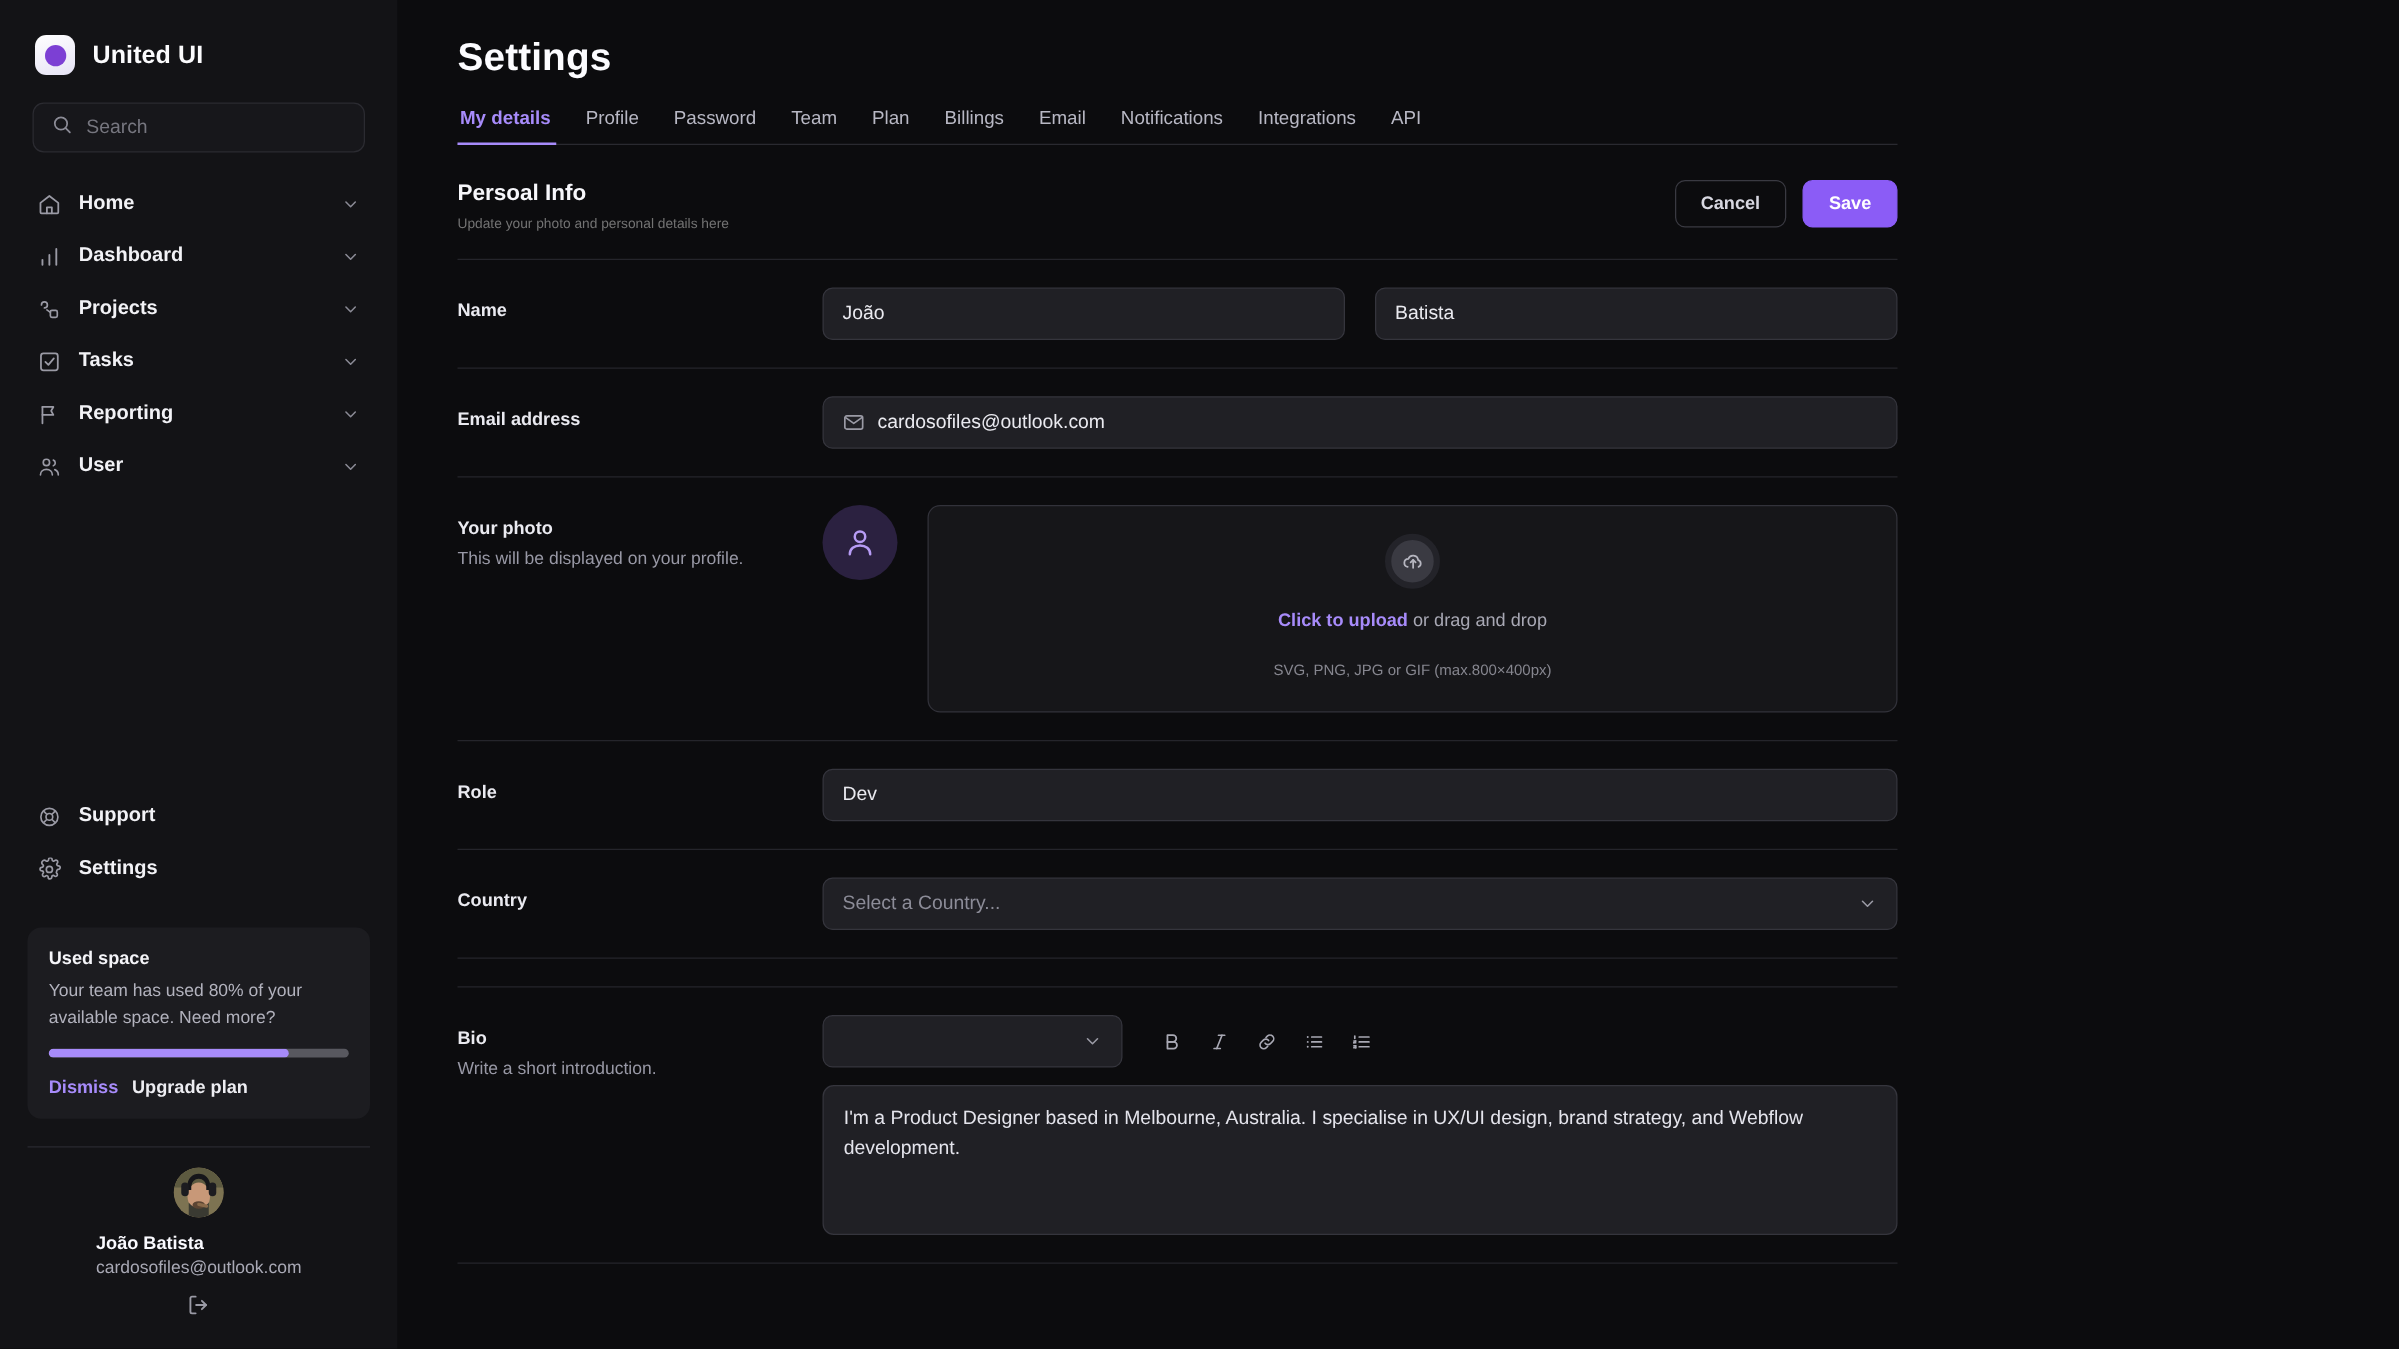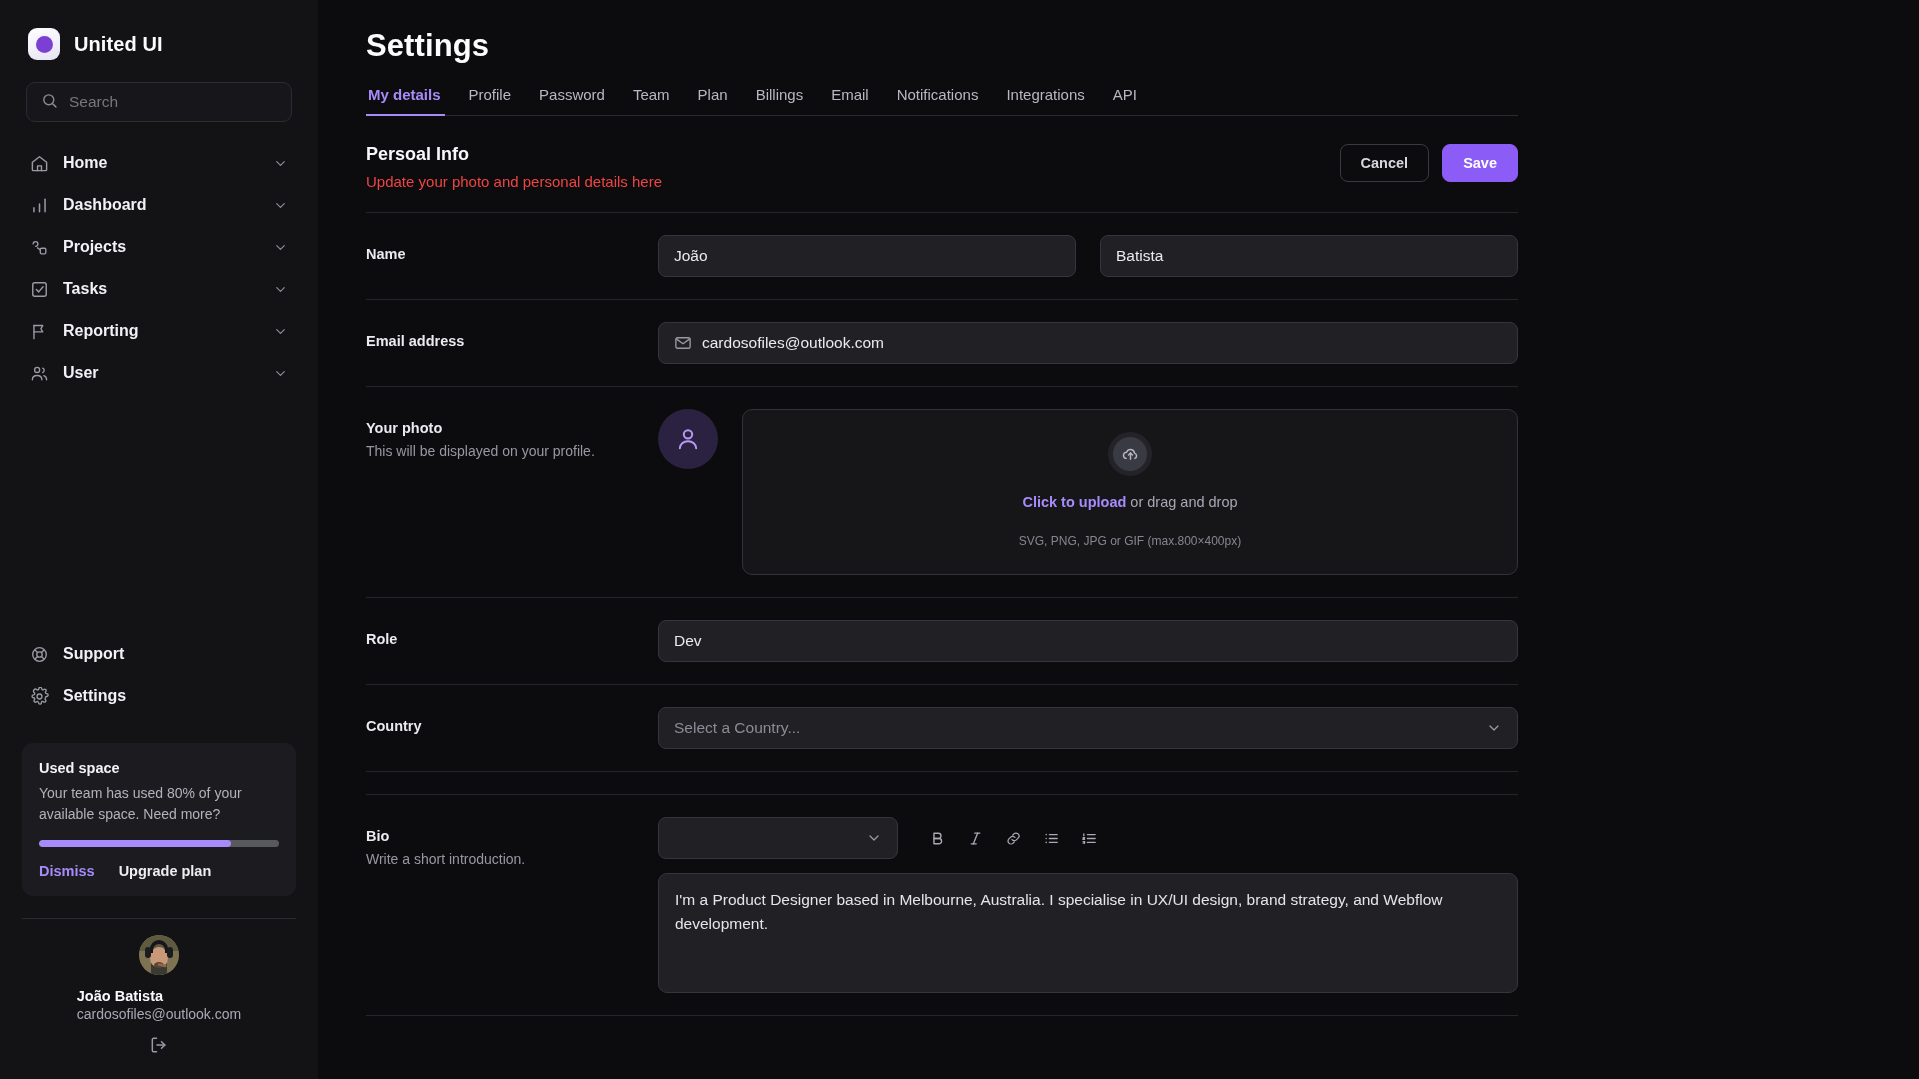--- a/index.html
+++ b/index.html
@@ -57,21 +57,21 @@
   .bottom-nav { padding: 0 18px; display: flex; flex-direction: column; }
 
   .used-card {
     margin: 26px 22px 0 22px; background: #1c1c20;
     border-radius: 11px; padding: 17px 17px 17px 17px;
   }
   .used-title { font-size: 14.5px; font-weight: bold; color: #f4f4f8; }
   .used-desc { font-size: 14px; color: #b2b2bd; line-height: 1.45; margin-top: 7px; }
   .bar-track { height: 7px; border-radius: 4px; background: #58585f; margin-top: 16px; overflow: hidden; }
   .bar-fill { height: 100%; border-radius: 4px; background: #a78bfa; }
-  .used-actions { display: flex; gap: 24px; margin-top: 16px; }
+  .used-actions { display: flex; gap: 11px; margin-top: 16px; }
   .link-dismiss { font-size: 14.5px; font-weight: bold; color: #a78bfa; cursor: pointer; }
   .link-upgrade { font-size: 14.5px; font-weight: bold; color: #ededf2; cursor: pointer; }
 
   .divider-h { height: 1px; background: #2a2a30; margin: 22px 22px 0 22px; }
 
   .profile-row {
     display: flex; align-items: center; gap: 13px;
     padding: 16px 22px 20px 22px;
     flex-direction: column;
   }
@@ -99,21 +99,21 @@
   .tab:first-child { padding-left: 2px; }
   .tab.active { color: #a78bfa; font-weight: bold; }
   .tab.active::after {
     content: ""; position: absolute; left: 0; right: 10px; bottom: -1px;
     height: 2px; background: #a78bfa;
   }
 
   .sec-head { display: flex; align-items: flex-start; margin-top: 28px; }
   .sec-head-txt { flex: 1; }
   .sec-title { font-size: 18px; font-weight: bold; color: #f7f7fb; }
-  .sec-sub { font-size: 15px; color: #ef4444; margin-top: 8px; }
+  .sec-sub { font-size: 11px; color: #737373; margin-top: 8px; }
   .sec-btns { display: flex; gap: 13px; align-items: center; }
   .btn {
     height: 38px; border-radius: 8px; font-size: 14.5px; font-weight: bold;
     display: flex; align-items: center; justify-content: center;
     cursor: pointer; padding: 0 20px; font-family: inherit;
   }
   .btn-cancel { background: transparent; border: 1px solid #3a3a42; color: #d7d7e0; }
   .btn-save { background: #8b5cf6; border: 1px solid #8b5cf6; color: #ffffff; }
 
   .rule { height: 1px; background: #25252b; margin-top: 22px; }

